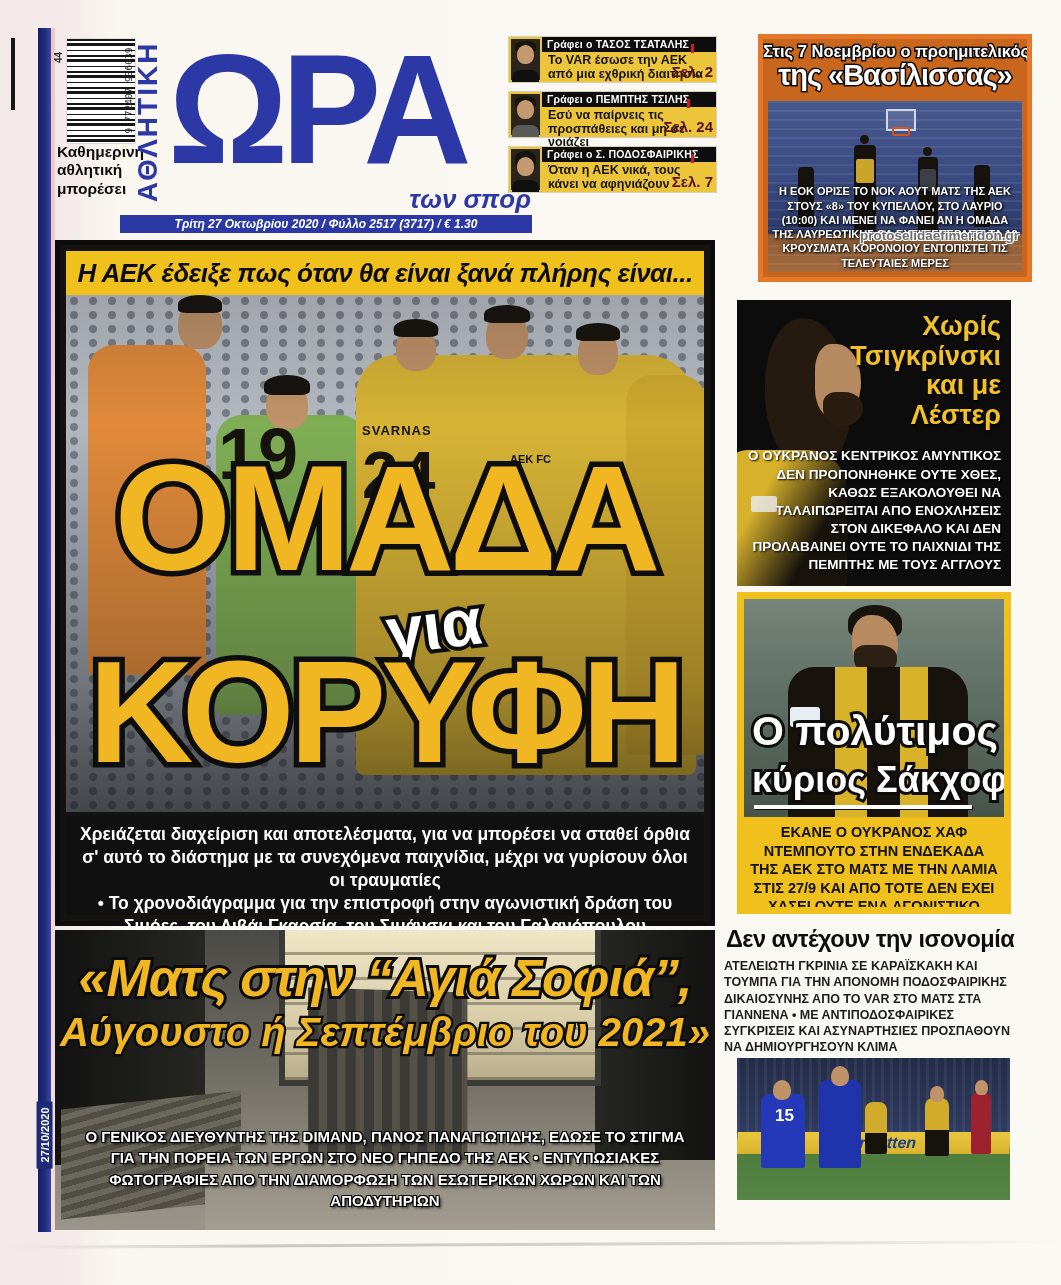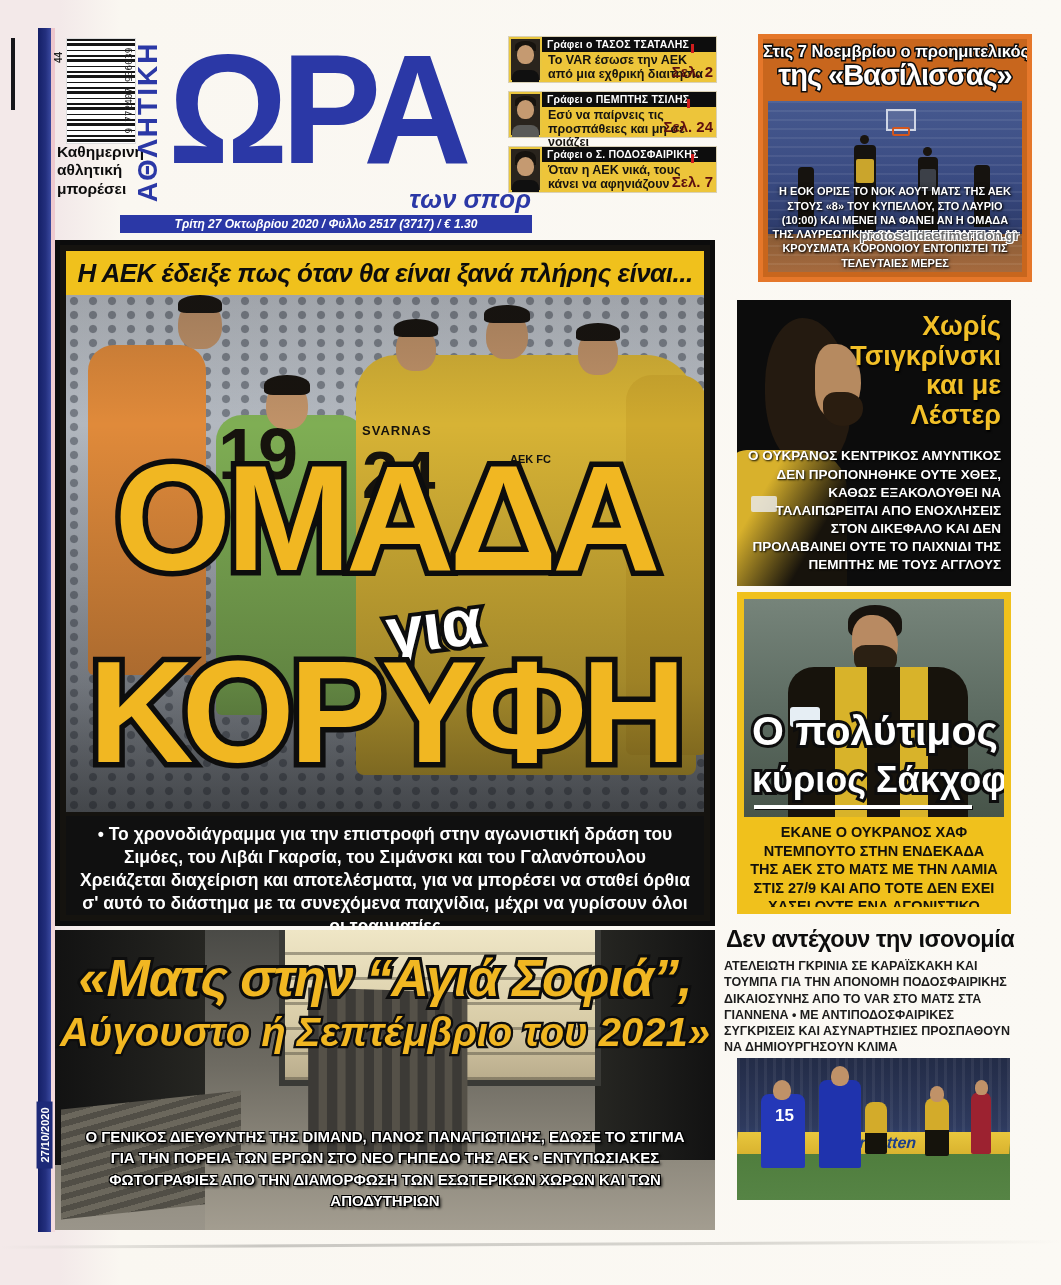--- a/index.html
+++ b/index.html
@@ -281,22 +281,22 @@
       <div class="hlmid ol s8">
         <span class="stroke nw">για</span>
         <span class="fill nw">για</span>
       </div>
       <div class="hl2 ol s11">
         <span class="stroke nw">ΚΟΡΥΦΗ</span>
         <span class="fill nw">ΚΟΡΥΦΗ</span>
       </div>
     </div>
     <div class="deck">
+      <div>Χρειάζεται διαχείριση και αποτελέσματα, για να μπορέσει να σταθεί όρθια σ' αυτό το διάστημα με τα συνεχόμενα παιχνίδια, μέχρι να γυρίσουν όλοι οι τραυματίες</div>
       <div>• Το χρονοδιάγραμμα για την επιστροφή στην αγωνιστική δράση του Σιμόες, του Λιβάι Γκαρσία, του Σιμάνσκι και του Γαλανόπουλου</div>
-      <div>Χρειάζεται διαχείριση και αποτελέσματα, για να μπορέσει να σταθεί όρθια σ' αυτό το διάστημα με τα συνεχόμενα παιχνίδια, μέχρι να γυρίσουν όλοι οι τραυματίες</div>
     </div>
   </div>
 
   <div class="abs chybox">
     <div class="chy-hair"></div>
     <div class="chy-face"></div>
     <div class="chy-beard"></div>
     <div class="chy-shirt"></div>
     <div class="chy-logo"></div>
     <div class="chy-head">

